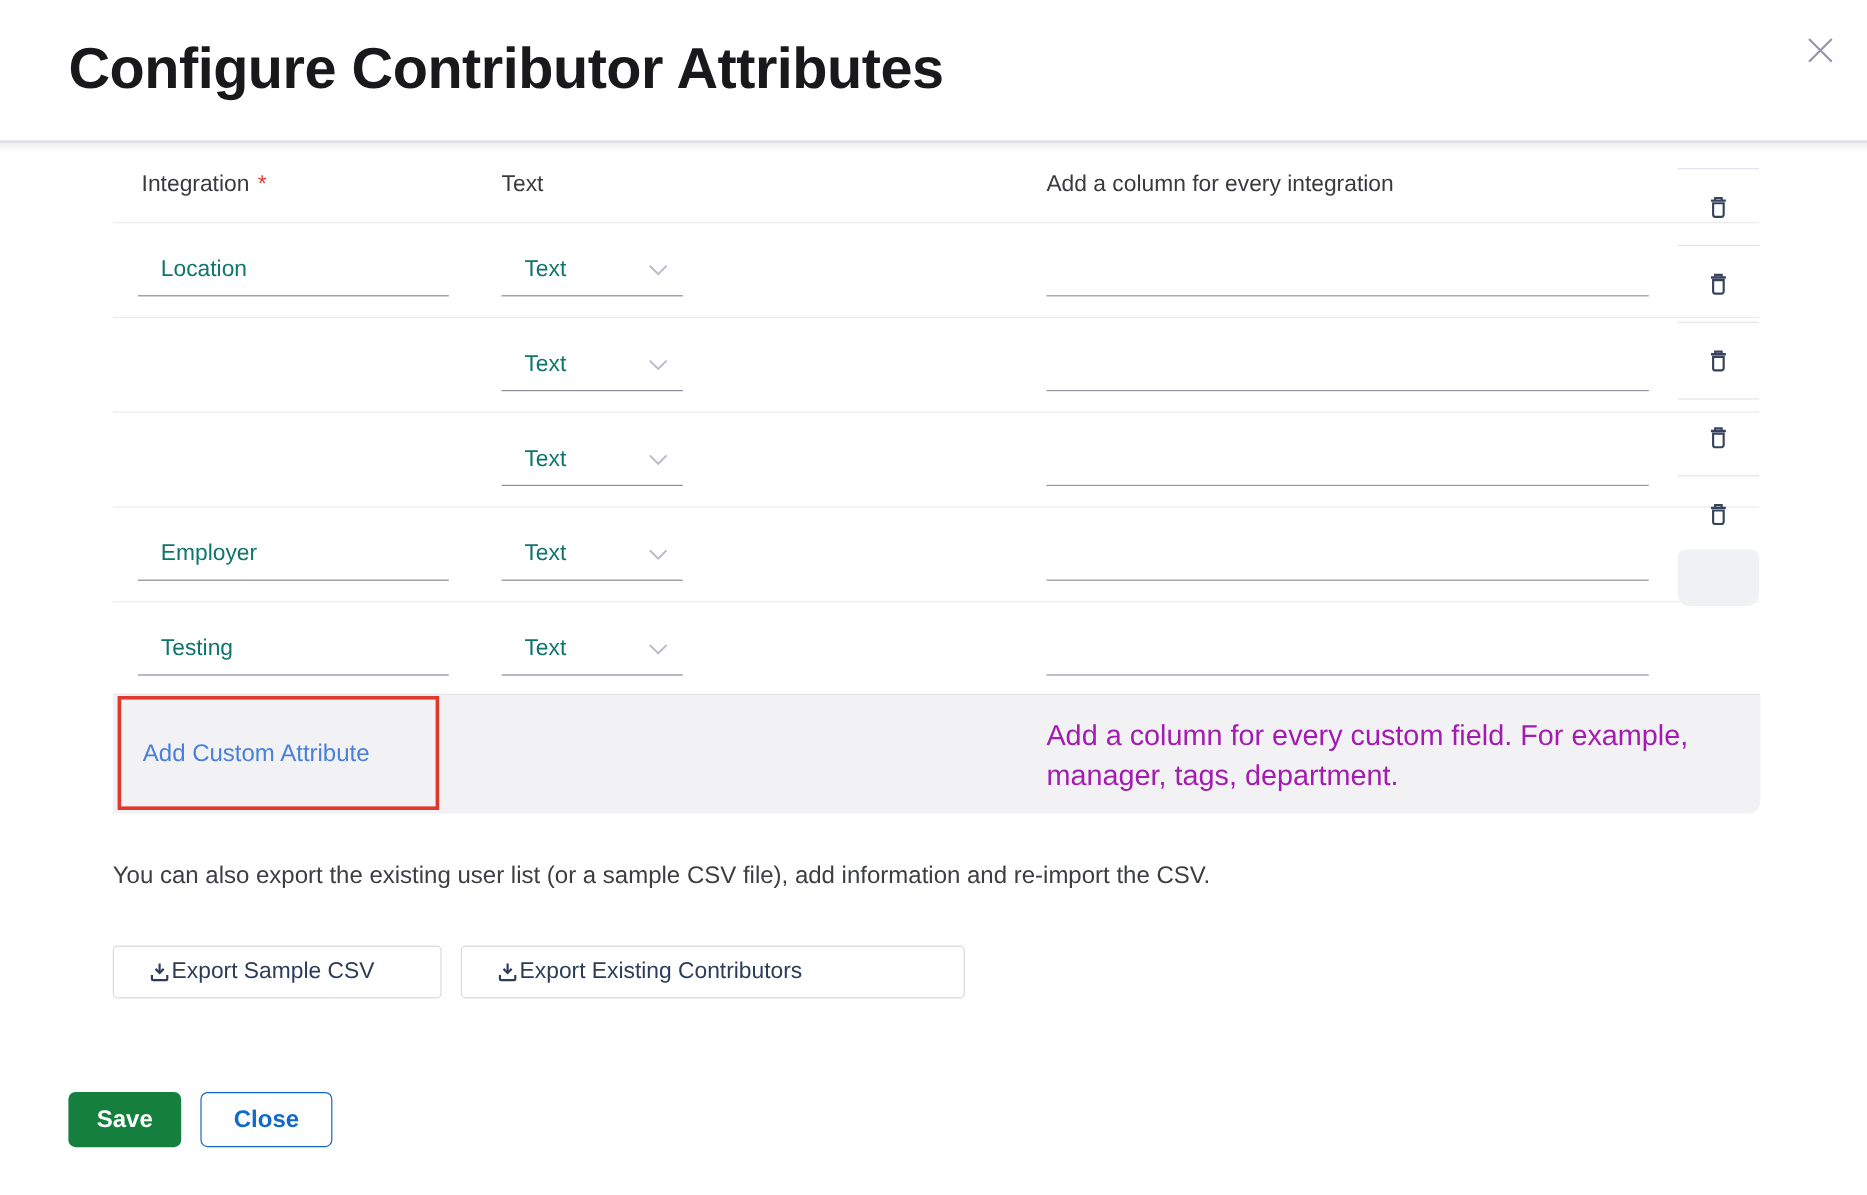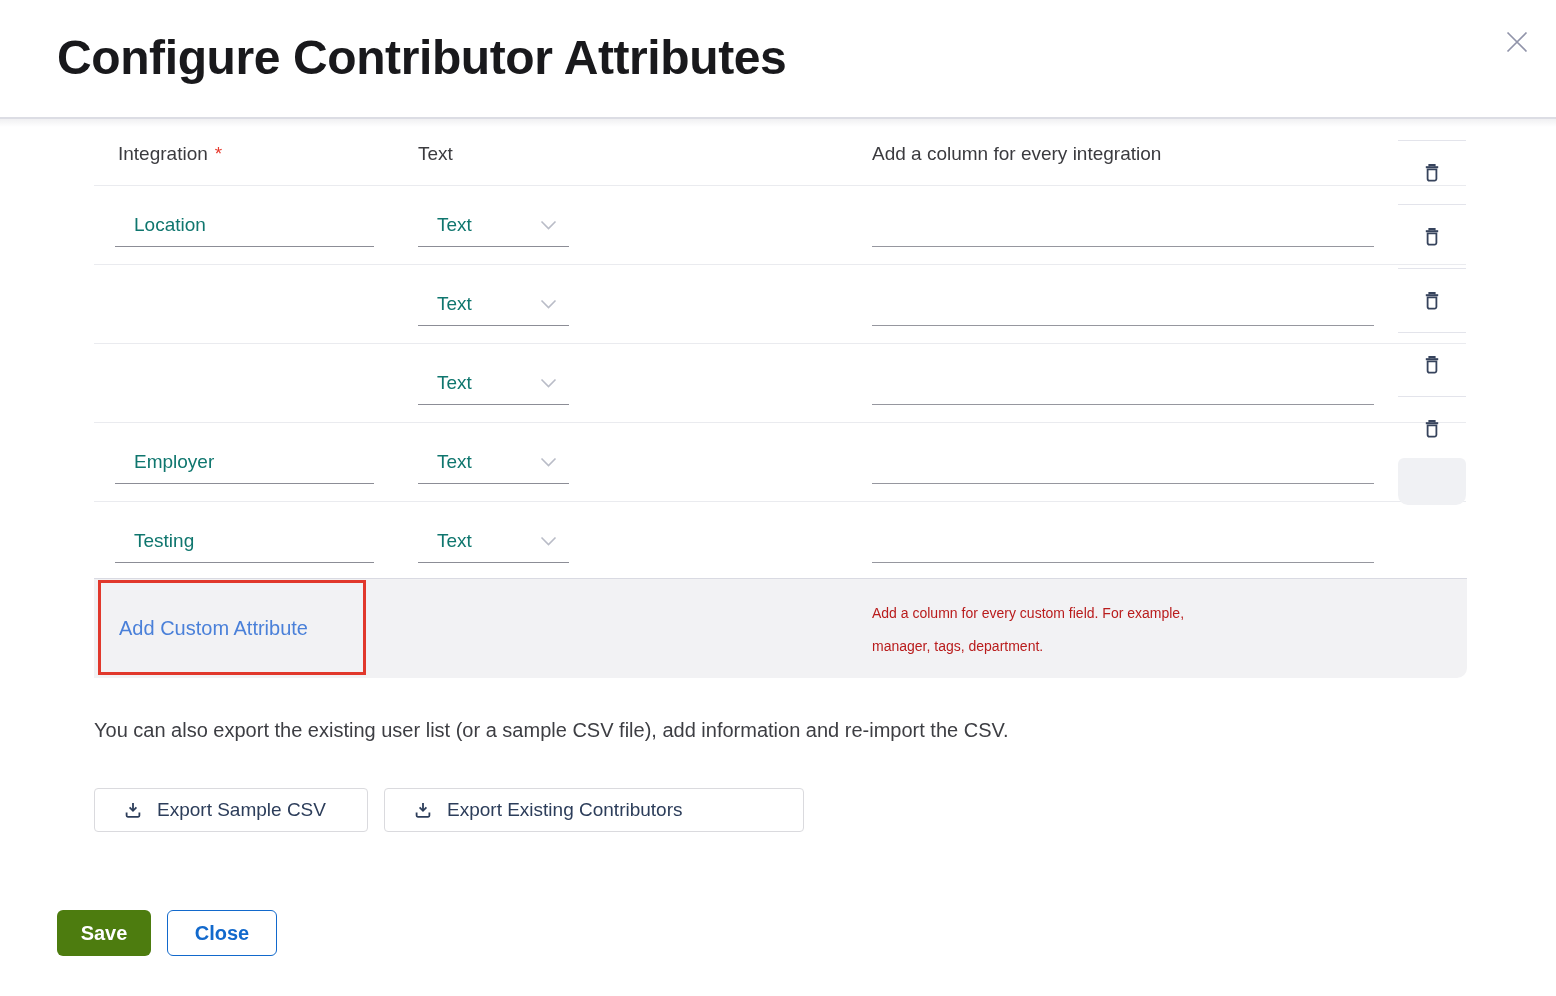--- a/index.html
+++ b/index.html
@@ -36,32 +36,32 @@
     border-radius:6px 6px 10px 10px;}
 
   
   .custom-row{position:absolute;left:94px;top:578px;width:1373px;height:100px;background:#f2f2f4;
     border-top:1px solid #d9dae2;box-sizing:border-box;border-radius:0 0 10px 0;}
   .red-highlight{position:absolute;left:4px;top:1px;width:268px;height:95px;
     border:3px solid #e1382c;box-sizing:border-box;}
   .add-custom-link{position:absolute;left:25px;top:0;height:98px;display:flex;align-items:center;
     font-size:20px;color:#4a80d9;background:none;border:none;padding:0;cursor:pointer;
     font-family:"Liberation Sans", sans-serif;}
-  .custom-desc{position:absolute;left:778px;top:18px;font-size:14px;line-height:33px;color:#b91c1c;}
+  .custom-desc{position:absolute;left:778px;top:18px;font-size:24px;line-height:33px;color:#a21caf;}
 
   
   .export-note{position:absolute;left:94px;top:719px;margin:0;font-size:20px;color:#3d3e43;}
   .export-btn{position:absolute;top:788px;height:44px;background:#fff;border:1px solid #dadade;
-    border-radius:4px;display:flex;align-items:center;gap:14px;padding:0 0 0 28px;cursor:pointer;
+    border-radius:4px;display:flex;align-items:center;padding:0 0 0 28px;cursor:pointer;
     font-size:19px;color:#2c3d5a;font-family:"Liberation Sans", sans-serif;box-sizing:border-box;}
   .export-sample{left:94px;width:274px;}
   .export-existing{left:384px;width:420px;}
 
   
-  .save-btn{position:absolute;left:57px;top:910px;width:94px;height:46px;background:#4d7c0f;color:#fff;
+  .save-btn{position:absolute;left:57px;top:910px;width:94px;height:46px;background:#15803d;color:#fff;
     font-size:20px;font-weight:700;border:none;border-radius:6px;cursor:pointer;
     font-family:"Liberation Sans", sans-serif;}
   .close-footer-btn{position:absolute;left:167px;top:910px;width:110px;height:46px;background:#fff;
     color:#1269cc;font-size:20px;font-weight:700;border:1.5px solid #1269cc;border-radius:6px;
     cursor:pointer;box-sizing:border-box;font-family:"Liberation Sans", sans-serif;}
 </style>
 </head>
 <body>
 
 <div class="modal">

